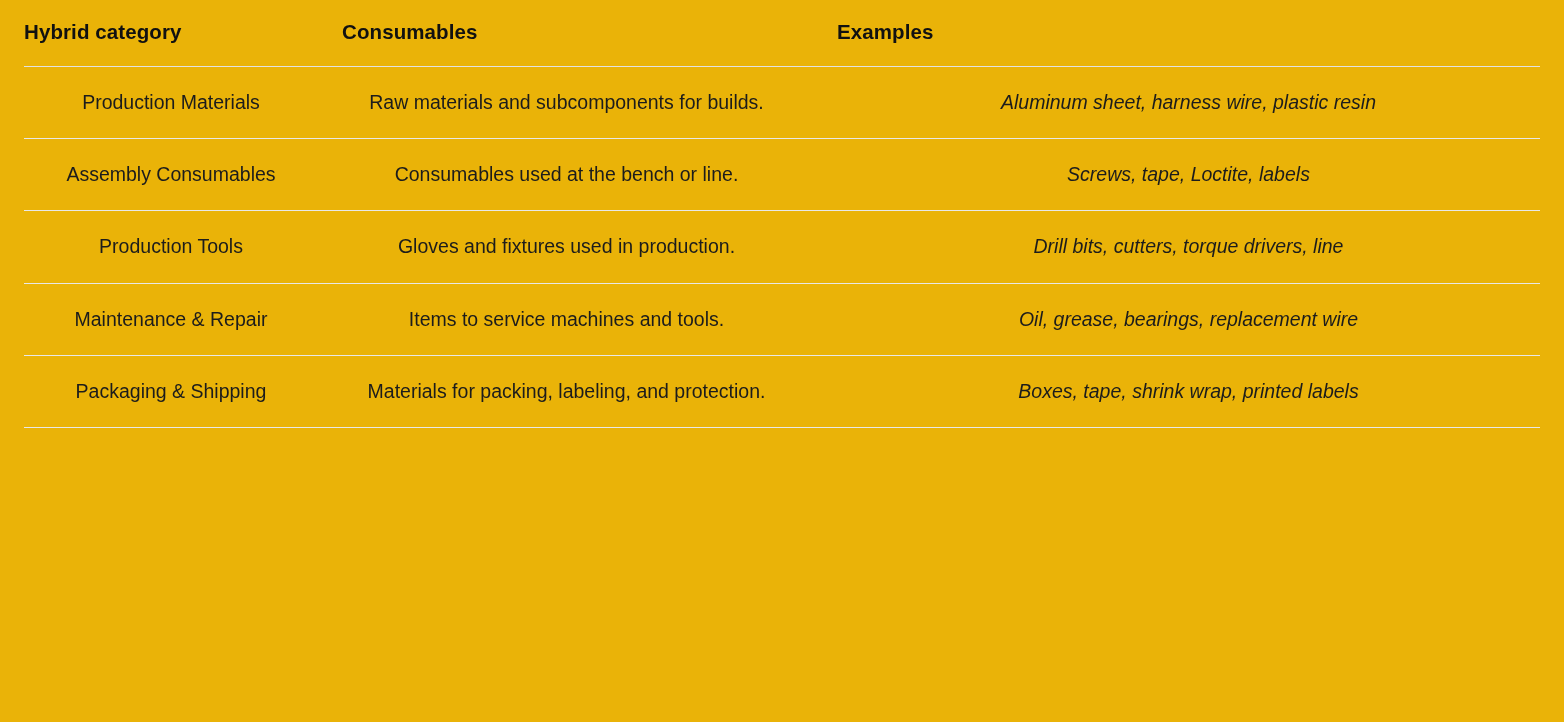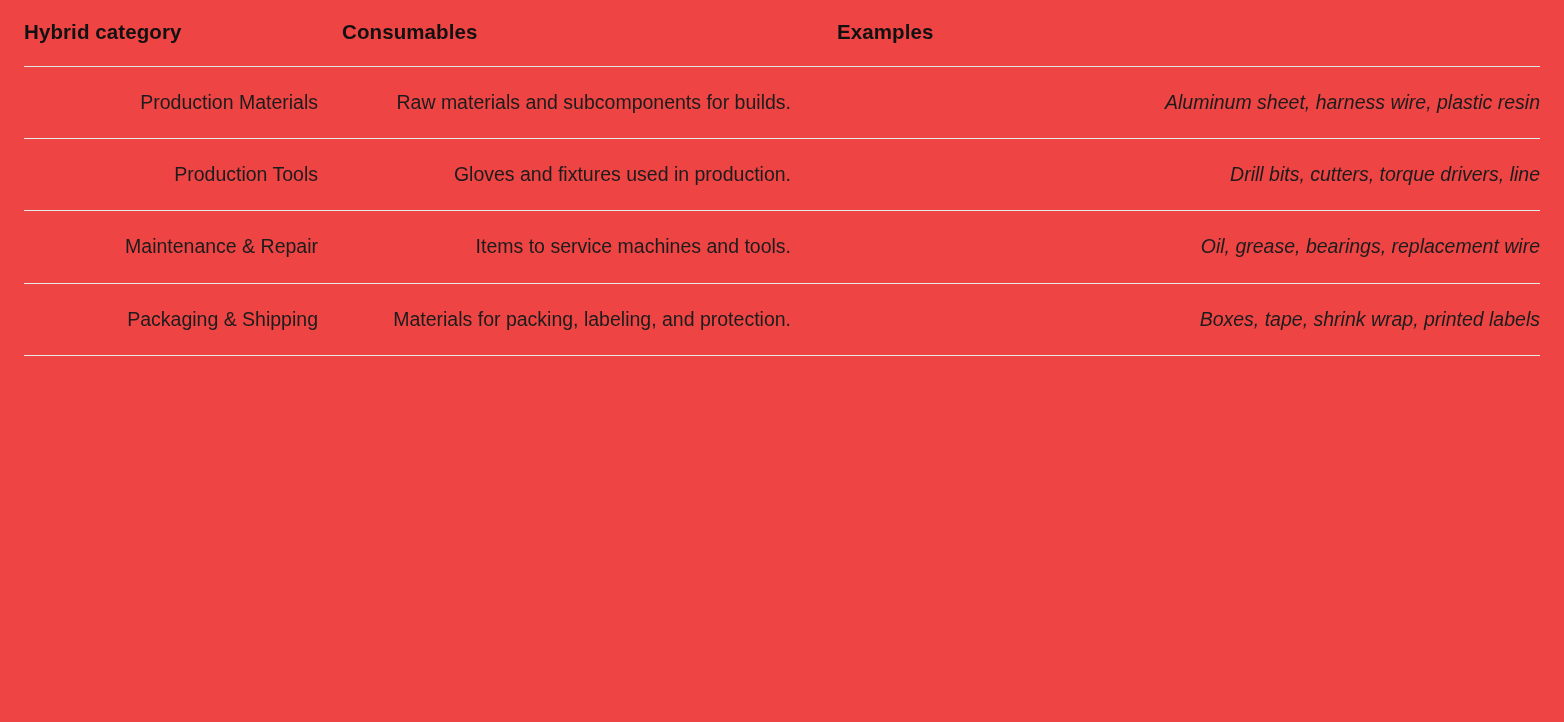--- a/index.html
+++ b/index.html
@@ -12,21 +12,21 @@
     height: 722px;
     font-family: "Liberation Sans", sans-serif;
     color: #1a1a1a;
     -webkit-font-smoothing: antialiased;
   }
   .page {
     box-sizing: border-box;
     width: 1564px;
     height: 722px;
     padding: 0 24px;
-    background: #ef4444;
+    background: #eab308;
     overflow: hidden;
   }
   table.hybrid-table {
     width: 1516px;
     border-collapse: collapse;
     table-layout: fixed;
   }
   table.hybrid-table col.col-category { width: 318px; }
   table.hybrid-table col.col-definition { width: 495px; }
   table.hybrid-table col.col-examples { width: 703px; }
@@ -35,21 +35,21 @@
     text-align: left;
     font-size: 20.5px;
     font-weight: bold;
     color: #111111;
     padding: 20px 0 22px 0;
     border-bottom: 1px solid #e2e2e2;
     vertical-align: bottom;
     letter-spacing: 0.1px;
   }
   tbody td {
-    text-align: right;
+    text-align: center;
     font-size: 19.5px;
     font-weight: normal;
     color: #1c1c1c;
     padding: 20px 24px 21px 0;
     border-bottom: 1px solid #e8e8e8;
     vertical-align: top;
     line-height: 1.55;
   }
   tbody tr:last-child td {
     border-bottom: 1px solid #e8e8e8;
@@ -74,20 +74,25 @@
         <th>Examples</th>
       </tr>
     </thead>
     <tbody>
       <tr>
         <td class="cell-category">Production Materials</td>
         <td class="cell-definition">Raw materials and subcomponents for builds.</td>
         <td class="cell-examples">Aluminum sheet, harness wire, plastic resin</td>
       </tr>
       <tr>
+        <td class="cell-category">Assembly Consumables</td>
+        <td class="cell-definition">Consumables used at the bench or line.</td>
+        <td class="cell-examples">Screws, tape, Loctite, labels</td>
+      </tr>
+      <tr>
         <td class="cell-category">Production Tools</td>
         <td class="cell-definition">Gloves and fixtures used in production.</td>
         <td class="cell-examples">Drill bits, cutters, torque drivers, line</td>
       </tr>
       <tr>
         <td class="cell-category">Maintenance &amp; Repair</td>
         <td class="cell-definition">Items to service machines and tools.</td>
         <td class="cell-examples">Oil, grease, bearings, replacement wire</td>
       </tr>
       <tr>

